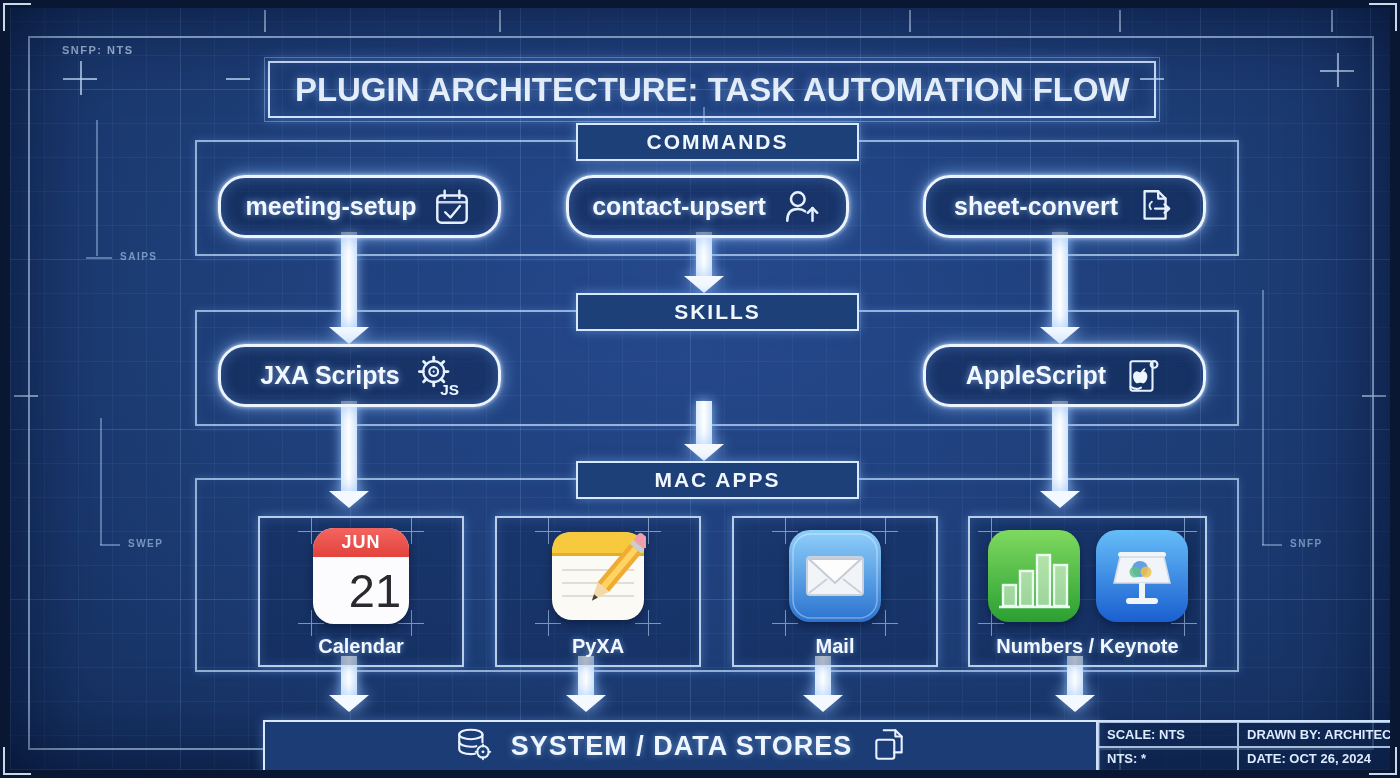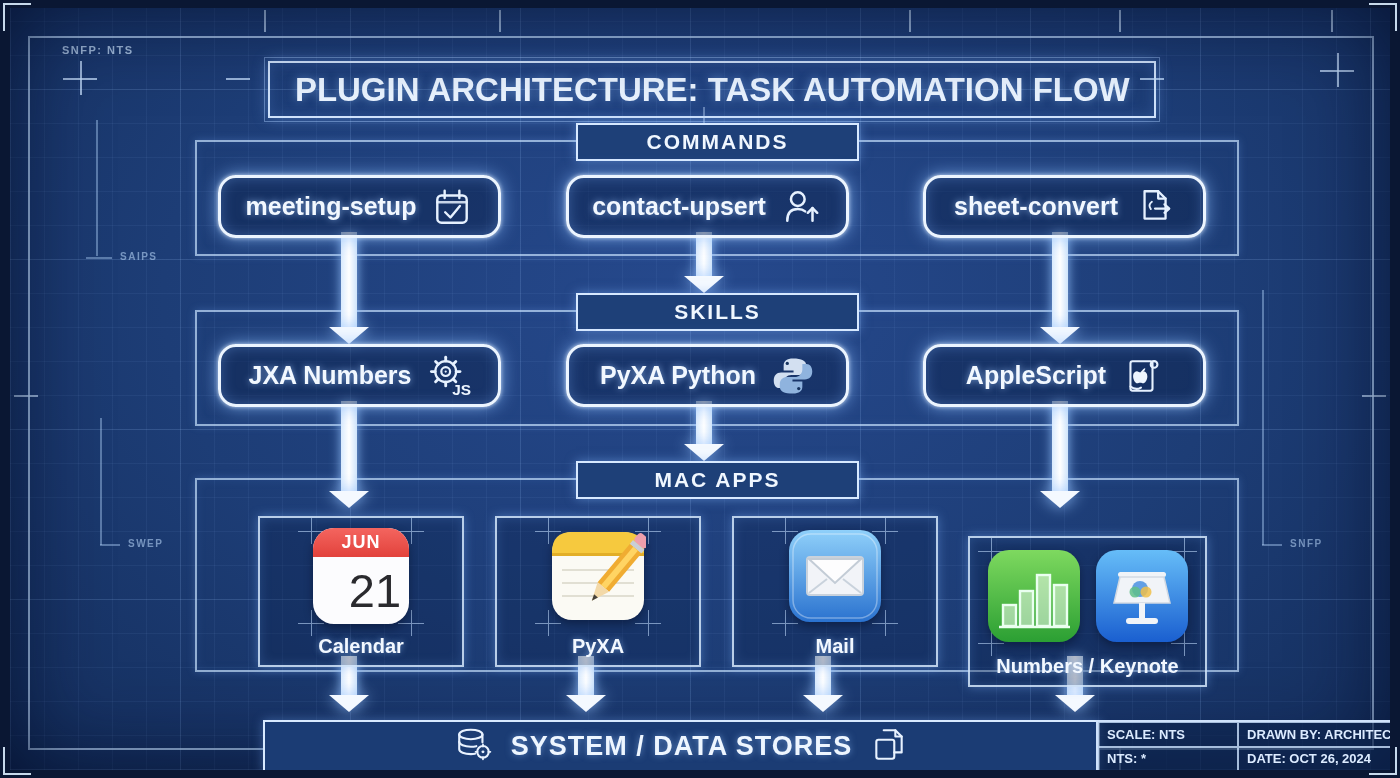--- a/index.html
+++ b/index.html
@@ -34,21 +34,21 @@
   .titletext{font-size:34px;font-weight:bold;color:#e9f3ff;letter-spacing:0px;
     text-shadow:0 0 10px rgba(140,190,255,.55);transform:scaleX(.97);white-space:nowrap;}
 
   .container-rect{position:absolute;left:185px;width:1040px;border:2px solid rgba(200,226,255,.7);
     box-shadow:0 0 8px rgba(110,160,235,.3), inset 0 0 10px rgba(90,140,215,.15);}
   .tierlabel{position:absolute;left:566px;width:279px;height:34px;background:#1e4078;
     border:2px solid #d7e9ff;display:flex;align-items:center;justify-content:center;
     font-size:21px;font-weight:bold;letter-spacing:2px;color:#f0f7ff;z-index:5;
     box-shadow:0 0 10px rgba(130,180,250,.5);}
 
-  .node{position:absolute;height:57px;border:3px solid #ecf5ff;border-radius:18px;
+  .node{position:absolute;height:57px;border:3px solid #ecf5ff;border-radius:27px;
     background:rgba(13,35,78,.5);z-index:6;
     box-shadow:0 0 18px rgba(140,190,255,.75), 0 0 4px rgba(255,255,255,.8), inset 0 0 14px rgba(120,170,245,.35);
     display:flex;align-items:center;justify-content:center;gap:15px;}
   .node .nlabel{font-size:25px;font-weight:bold;color:#f2f8ff;text-shadow:0 0 7px rgba(160,200,255,.7);}
   .node svg{display:block;}
 
   .arrow{position:absolute;width:40px;z-index:4;}
   .arrow .shaft{position:absolute;left:50%;transform:translateX(-50%);top:0;bottom:15px;width:16px;
     background:linear-gradient(90deg,#d9eafd,#ffffff 50%,#cfe4fb);
     box-shadow:0 0 12px rgba(150,195,255,.9);}
@@ -204,48 +204,37 @@
         <path d="M11 5 h13 l7 7 v19 h-20 z"></path>
         <path d="M24 5 v7 h7"></path>
         <path d="M18 15 q-4 3 -1 7" stroke-width="1.8"></path>
         <line x1="21" y1="21.5" x2="34" y2="21.5"></line>
         <polyline points="30,17.5 34.5,21.5 30,25.5"></polyline>
       </svg>
     </span>
   </div>
 
   <div class="node" style="left:208px;top:336px;width:277px;">
-    <span class="nlabel">JXA Numbers</span>
+    <span class="nlabel">JXA Scripts</span>
     <span>
       <svg width="44" height="44" viewBox="0 0 40 40" fill="none" stroke="#e6f1ff" stroke-width="2" stroke-linecap="round">
         <circle cx="17" cy="16" r="9.5"></circle>
         <circle cx="17" cy="16" r="4"></circle>
         <circle cx="17" cy="16" r="1" fill="#e6f1ff" stroke="none"></circle>
         <g stroke-width="2.6">
           <line x1="26.5" y1="16" x2="30" y2="16"></line>
               <line x1="23.7" y1="22.7" x2="26.2" y2="25.2"></line>
           <line x1="17" y1="25.5" x2="17" y2="29"></line>
               <line x1="10.3" y1="22.7" x2="7.8" y2="25.2"></line>
           <line x1="7.5" y1="16" x2="4" y2="16"></line>
               <line x1="10.3" y1="9.3" x2="7.8" y2="6.8"></line>
           <line x1="17" y1="6.5" x2="17" y2="3"></line>
               <line x1="23.7" y1="9.3" x2="26.2" y2="6.8"></line>
         </g>
         <text x="23" y="37" font-size="14" font-weight="bold" fill="#eef6ff" stroke="none" font-family="Liberation Sans, sans-serif">JS</text>
-      </svg>
-    </span>
-  </div>
-  <div class="node" style="left:556px;top:336px;width:277px;">
-    <span class="nlabel">PyXA Python</span>
-    <span>
-      <svg width="44" height="44" viewBox="0 0 40 40">
-        <path fill="#d3e0f1" d="M20 4c-5.5 0-8.5 2.2-8.5 6.2V15h9v1.8H9.2C5 16.8 2.5 19.6 2.5 24s2 7 5.3 7h3.7v-5c0-3.9 3.2-7 7-7h7c3.8 0 6.5-2.6 6.5-6.4v-2.4C32 6 28 4 20 4z"></path>
-        <path fill="#8fb3de" d="M20 36c5.5 0 8.5-2.2 8.5-6.2V25h-9v-1.8h11.3c4.2 0 6.7-2.8 6.7-7.2s-2-7-5.3-7h-3.7v5c0 3.9-3.2 7-7 7h-7c-3.8 0-6.5 2.6-6.5 6.4v2.4C8 34 12 36 20 36z"></path>
-        <circle cx="14.8" cy="8.6" r="1.5" fill="#16335f"></circle>
-        <circle cx="25.2" cy="31.4" r="1.5" fill="#16335f"></circle>
       </svg>
     </span>
   </div>
   <div class="node" style="left:913px;top:336px;width:277px;">
     <span class="nlabel">AppleScript</span>
     <span>
       <svg width="42" height="42" viewBox="0 0 40 40" fill="none" stroke="#e6f1ff" stroke-width="2" stroke-linecap="round" stroke-linejoin="round">
         <rect x="9" y="6" width="21" height="28" rx="2"></rect>
         <circle cx="31.5" cy="9" r="3.2"></circle>
         <path d="M9 30 q5 4 10 1"></path>
@@ -317,21 +306,21 @@
           <rect x="20" y="29" width="56" height="38" rx="3" fill="#f2f4f8" stroke="#c9d2dc" stroke-width="2"></rect>
           <polygon points="22,31 74,31 48,55" fill="#fdfdfe" stroke="#c3ccd6" stroke-width="2"></polygon>
           <line x1="22" y1="65" x2="40" y2="51" stroke="#c9d2dc" stroke-width="2"></line>
           <line x1="74" y1="65" x2="56" y2="51" stroke="#c9d2dc" stroke-width="2"></line>
         </svg>
       </span>
     </div>
     <div class="applabel">Mail</div>
   </div>
 
-  <div class="appbox" style="left:958px;width:235px;margin-top:20px;">
+  <div class="appbox" style="left:958px;width:235px;">
     <div class="iconcross" style="left:8px;top:0px;"></div>
         <div class="iconcross" style="right:8px;top:0px;"></div>
     <div class="iconcross" style="left:8px;top:92px;"></div>
         <div class="iconcross" style="right:8px;top:92px;"></div>
     <div class="appicons">
       <span>
         <svg width="96" height="96" viewBox="0 0 96 96">
           <defs>
             <linearGradient id="gnum" x1="0" y1="0" x2="0" y2="1">
               <stop offset="0" stop-color="#7ed95f"></stop>

